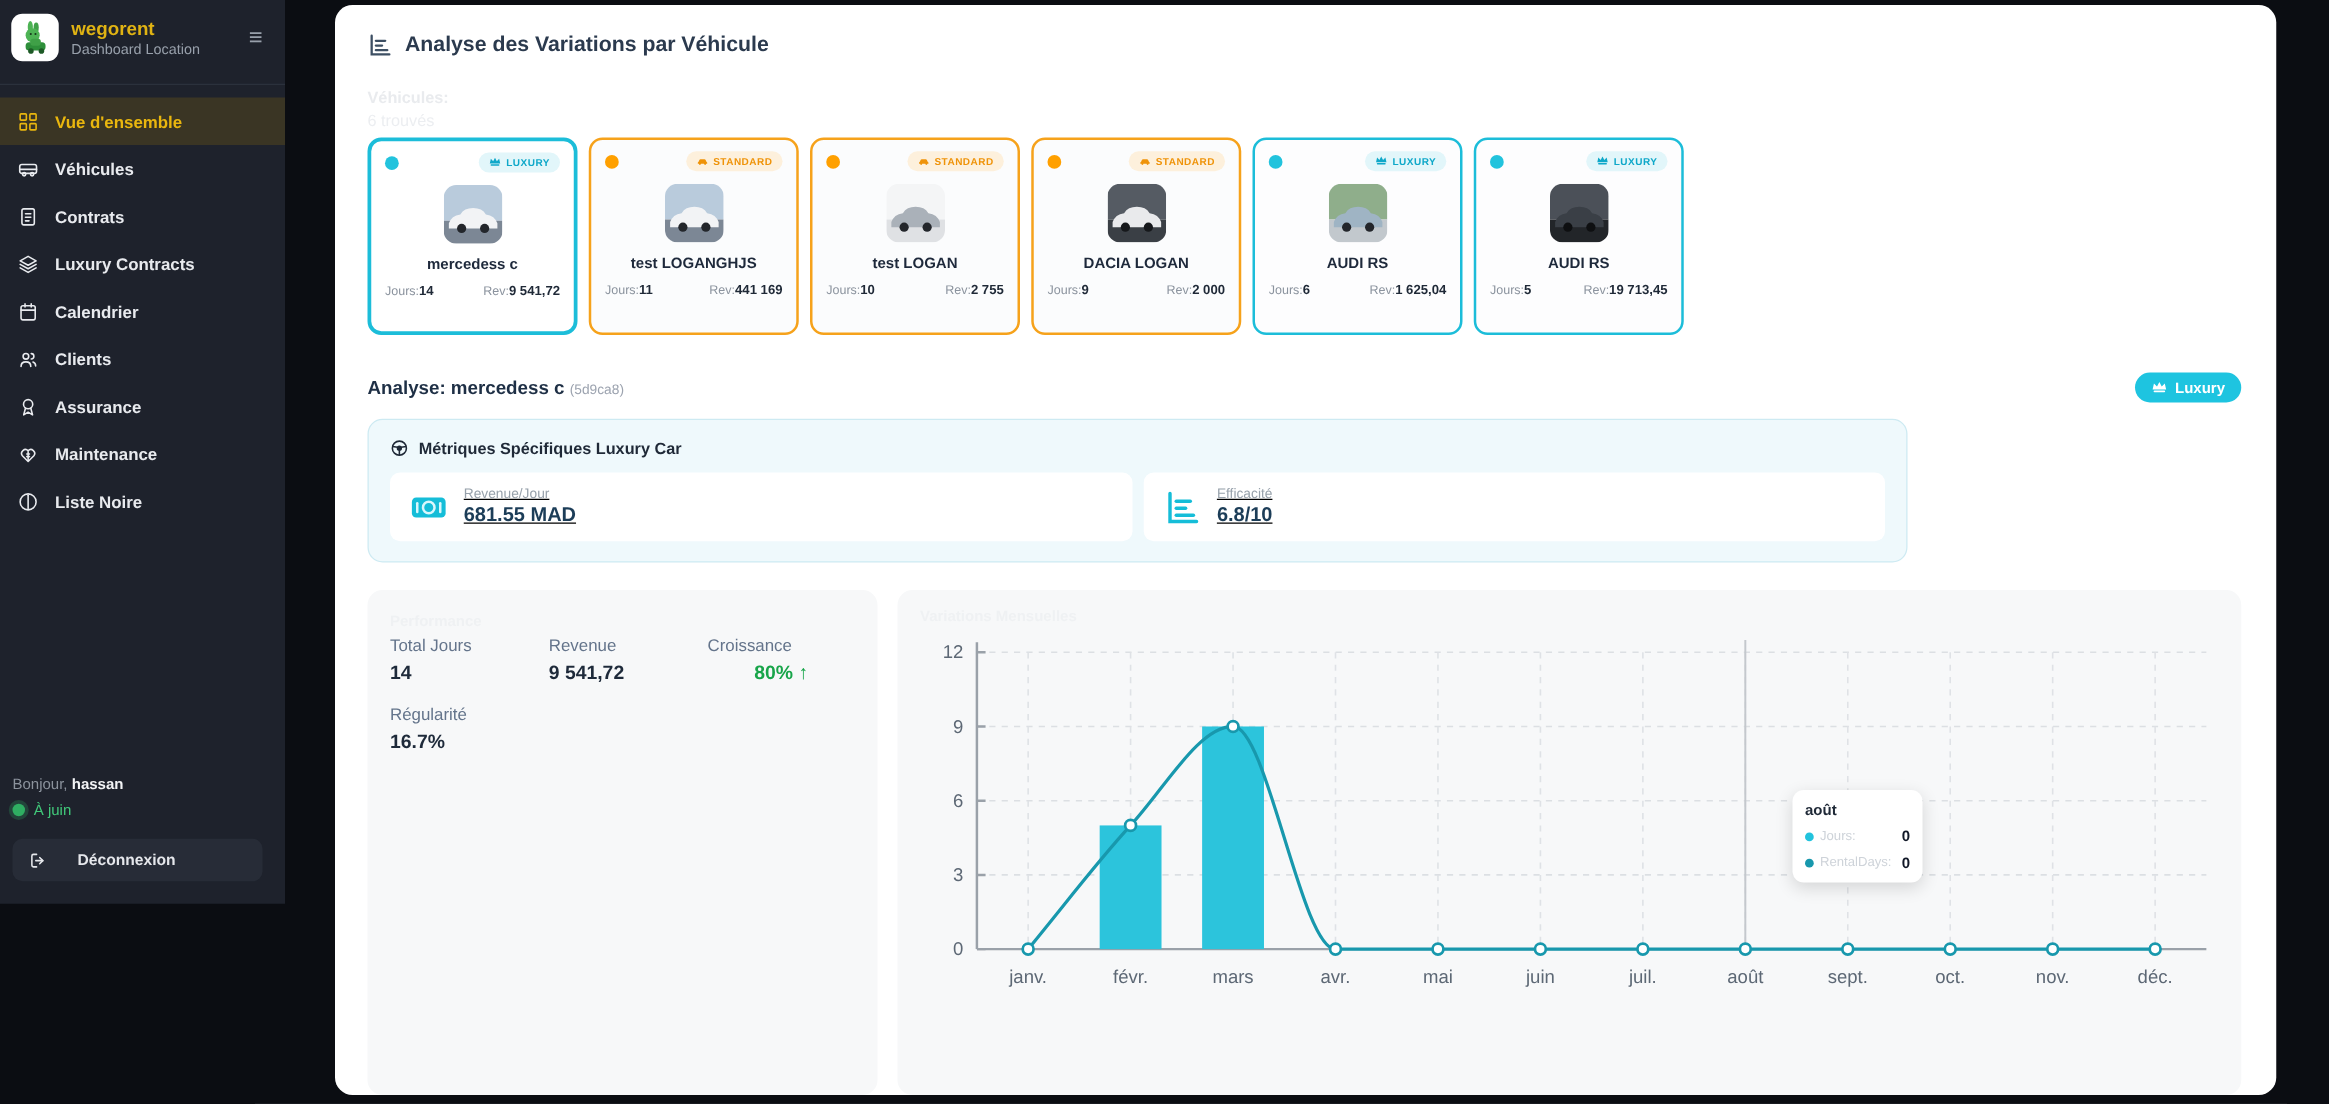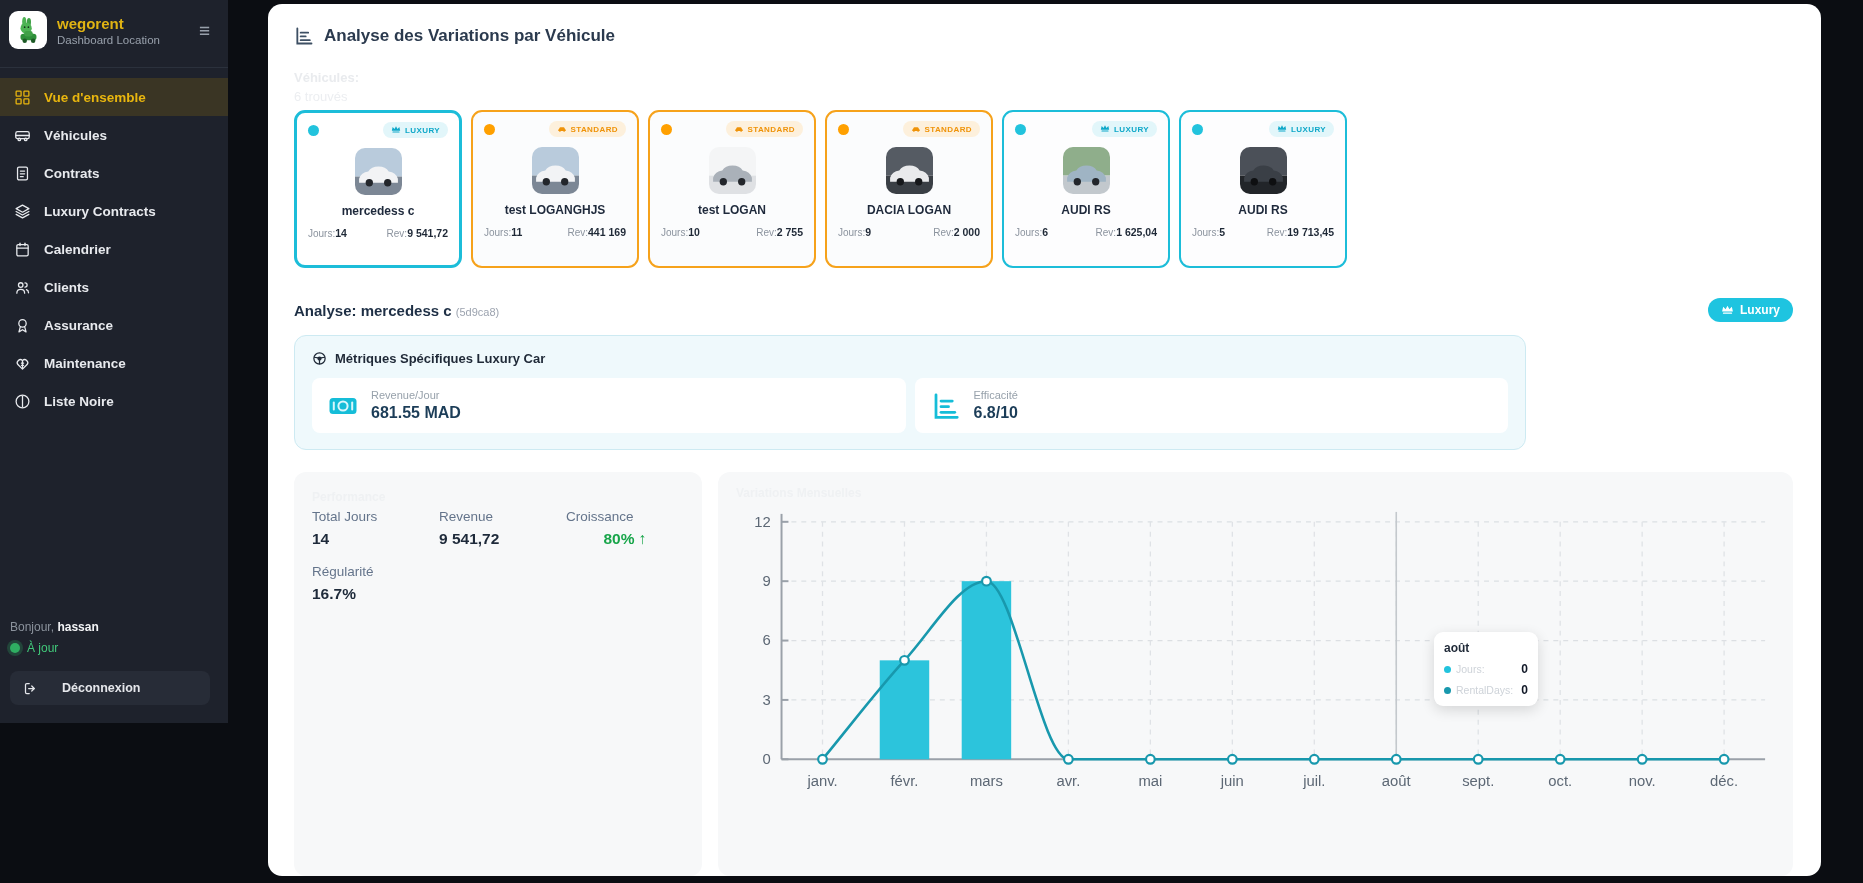--- a/index.html
+++ b/index.html
@@ -77,21 +77,21 @@
   .lux-pill { background:#1ec4e0; color:#fff; font-size:12px; font-weight:bold;
               border-radius:999px; padding:5px 13px; display:flex; align-items:center; gap:6px; }
   .lux-pill svg { width:13px; height:13px; }
 
   
   .metrics-panel { margin-top:13px; width:1232px; background:#eff9fc; border:1px solid #cdeaf2;
                    border-radius:12px; padding:15px 17px 16px 17px; }
   .metrics-title { display:flex; align-items:center; gap:8px; font-size:13px; font-weight:bold; color:#1f2937; }
   .metrics-title svg { width:15px; height:15px; }
   .metrics-cards { display:grid; grid-template-columns:1fr 1fr; gap:9px; margin-top:12px; }
-  .mcard { background:#fff; border-radius:8px; padding:11px 16px; display:flex; align-items:center; gap:13px; }
+  .mcard { background:#fff; border-radius:8px; padding:11px 16px; display:flex; align-items:center; gap:13px;text-decoration:underline; }
   .mcard svg { width:30px; height:30px; flex:0 0 auto; }
   .mlabel { color:#97a1ab; font-size:11px; }
   .mvalue { color:#1c3d58; font-size:16px; font-weight:bold; margin-top:3px; }
 
   
   .bottom-row { display:flex; gap:16px; margin-top:22px; flex:1; min-height:0; }
   .perf-panel { width:408px; background:#f7f8f9; border-radius:12px; padding:18px 18px; }
   .faint-h { color:#eff1f3; font-weight:bold; font-size:12px; }
   .perf-grid { display:grid; grid-template-columns:127px 127px 1fr; margin-top:5px; row-gap:16px; }
   .stat-label { color:#64748b; font-size:13.5px; }
@@ -213,21 +213,21 @@
         </svg>
         <span>Liste Noire</span>
       </div>
     </div>
   <div class="side-footer">
     <div class="greet">
       <span>Bonjour,</span> <b>hassan</b>
     </div>
     <div class="status-row">
       <span class="status-dot"></span>
-      <span class="status-txt">À jour</span>
+      <span class="status-txt">À juin</span>
     </div>
     <div class="logout-btn">
       <svg viewBox="0 0 24 24" fill="none" stroke="#e5e7eb" stroke-width="2" stroke-linecap="round" stroke-linejoin="round">
         <path d="M10 4 H6 a2 2 0 0 0 -2 2 v12 a2 2 0 0 0 2 2 h4"></path>
         <path d="M14 8 l4 4 -4 4"></path>
           <line x1="18" y1="12" x2="9" y2="12"></line>
       </svg>
       <span>Déconnexion</span>
     </div>
   </div>

